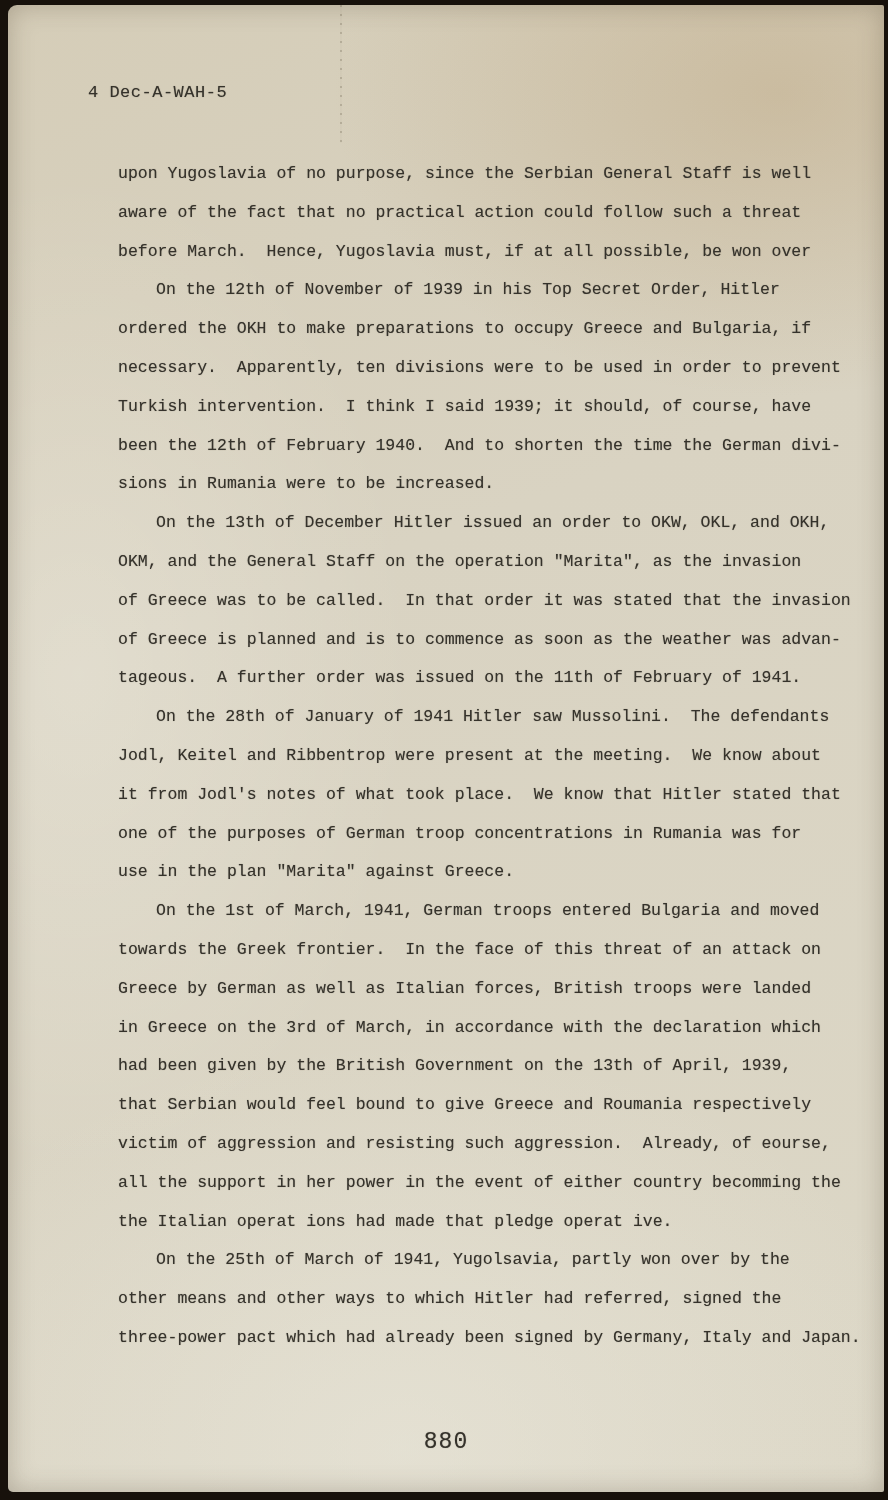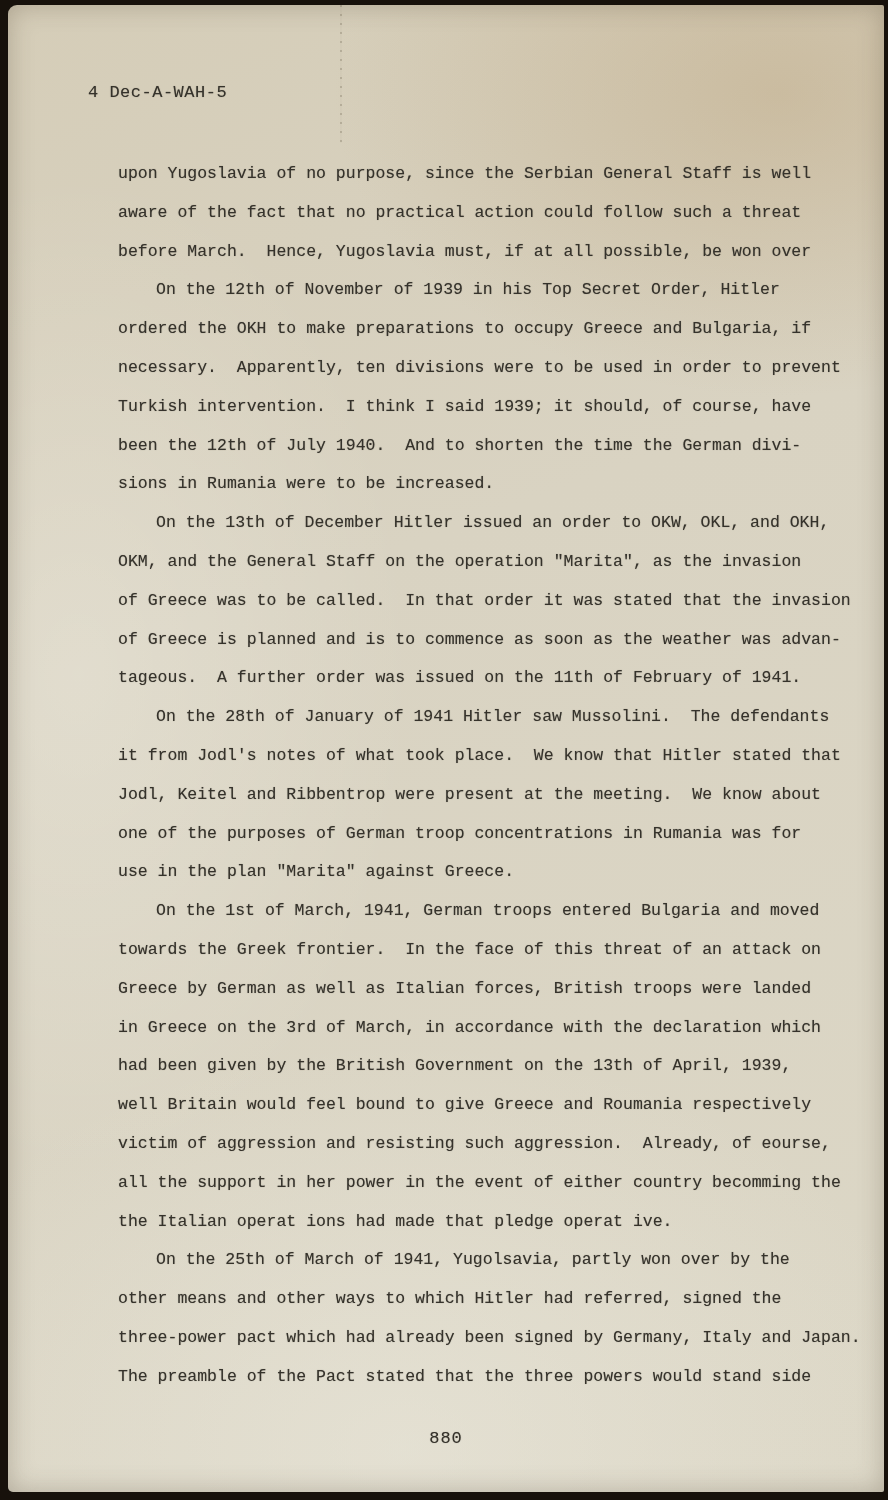--- a/index.html
+++ b/index.html
@@ -68,58 +68,57 @@
   }
   .line.indent {
     padding-left: 38px;
   }
   .page-number {
     position: absolute;
     left: 0;
     top: 1424px;
     width: 100%;
     text-align: center;
-    font-size: 17px;
+    font-size: 23px;
     letter-spacing: 1px;
   }
 </style>
 </head>
 <body>
 
 <div class="page">
   <div class="crease"></div>
   <div class="header typed">4 Dec-A-WAH-5</div>
   <div class="body-text typed">
       <div class="line">upon Yugoslavia of no purpose, since the Serbian General Staff is well</div>
       <div class="line">aware of the fact that no practical action could follow such a threat</div>
       <div class="line">before March.  Hence, Yugoslavia must, if at all possible, be won over</div>
       <div class="line indent">On the 12th of November of 1939 in his Top Secret Order, Hitler</div>
       <div class="line">ordered the OKH to make preparations to occupy Greece and Bulgaria, if</div>
       <div class="line">necessary.  Apparently, ten divisions were to be used in order to prevent</div>
       <div class="line">Turkish intervention.  I think I said 1939; it should, of course, have</div>
-      <div class="line">been the 12th of July 1940.  And to shorten the time the German divi-</div>
+      <div class="line">been the 12th of February 1940.  And to shorten the time the German divi-</div>
       <div class="line">sions in Rumania were to be increased.</div>
       <div class="line indent">On the 13th of December Hitler issued an order to OKW, OKL, and OKH,</div>
       <div class="line">OKM, and the General Staff on the operation "Marita", as the invasion</div>
       <div class="line">of Greece was to be called.  In that order it was stated that the invasion</div>
       <div class="line">of Greece is planned and is to commence as soon as the weather was advan-</div>
       <div class="line">tageous.  A further order was issued on the 11th of February of 1941.</div>
       <div class="line indent">On the 28th of January of 1941 Hitler saw Mussolini.  The defendants</div>
+      <div class="line">Jodl, Keitel and Ribbentrop were present at the meeting.  We know about</div>
       <div class="line">it from Jodl's notes of what took place.  We know that Hitler stated that</div>
-      <div class="line">Jodl, Keitel and Ribbentrop were present at the meeting.  We know about</div>
       <div class="line">one of the purposes of German troop concentrations in Rumania was for</div>
       <div class="line">use in the plan "Marita" against Greece.</div>
       <div class="line indent">On the 1st of March, 1941, German troops entered Bulgaria and moved</div>
       <div class="line">towards the Greek frontier.  In the face of this threat of an attack on</div>
       <div class="line">Greece by German as well as Italian forces, British troops were landed</div>
       <div class="line">in Greece on the 3rd of March, in accordance with the declaration which</div>
       <div class="line">had been given by the British Government on the 13th of April, 1939,</div>
-      <div class="line">well Britain would feel bound to give Greece and Roumania respectively</div>
+      <div class="line">that Serbian would feel bound to give Greece and Roumania respectively</div>
       <div class="line">victim of aggression and resisting such aggression.  Already, of eourse,</div>
       <div class="line">all the support in her power in the event of either country becomming the</div>
       <div class="line">the Italian operat ions had made that pledge operat ive.</div>
       <div class="line indent">On the 25th of March of 1941, Yugolsavia, partly won over by the</div>
       <div class="line">other means and other ways to which Hitler had referred, signed the</div>
       <div class="line">three-power pact which had already been signed by Germany, Italy and Japan.</div>
-      <div class="line">The preamble of the Pact stated that the three powers would stand side</div>
     </div>
   <div class="page-number typed">880</div>
 </div>
 
 </body></html>

